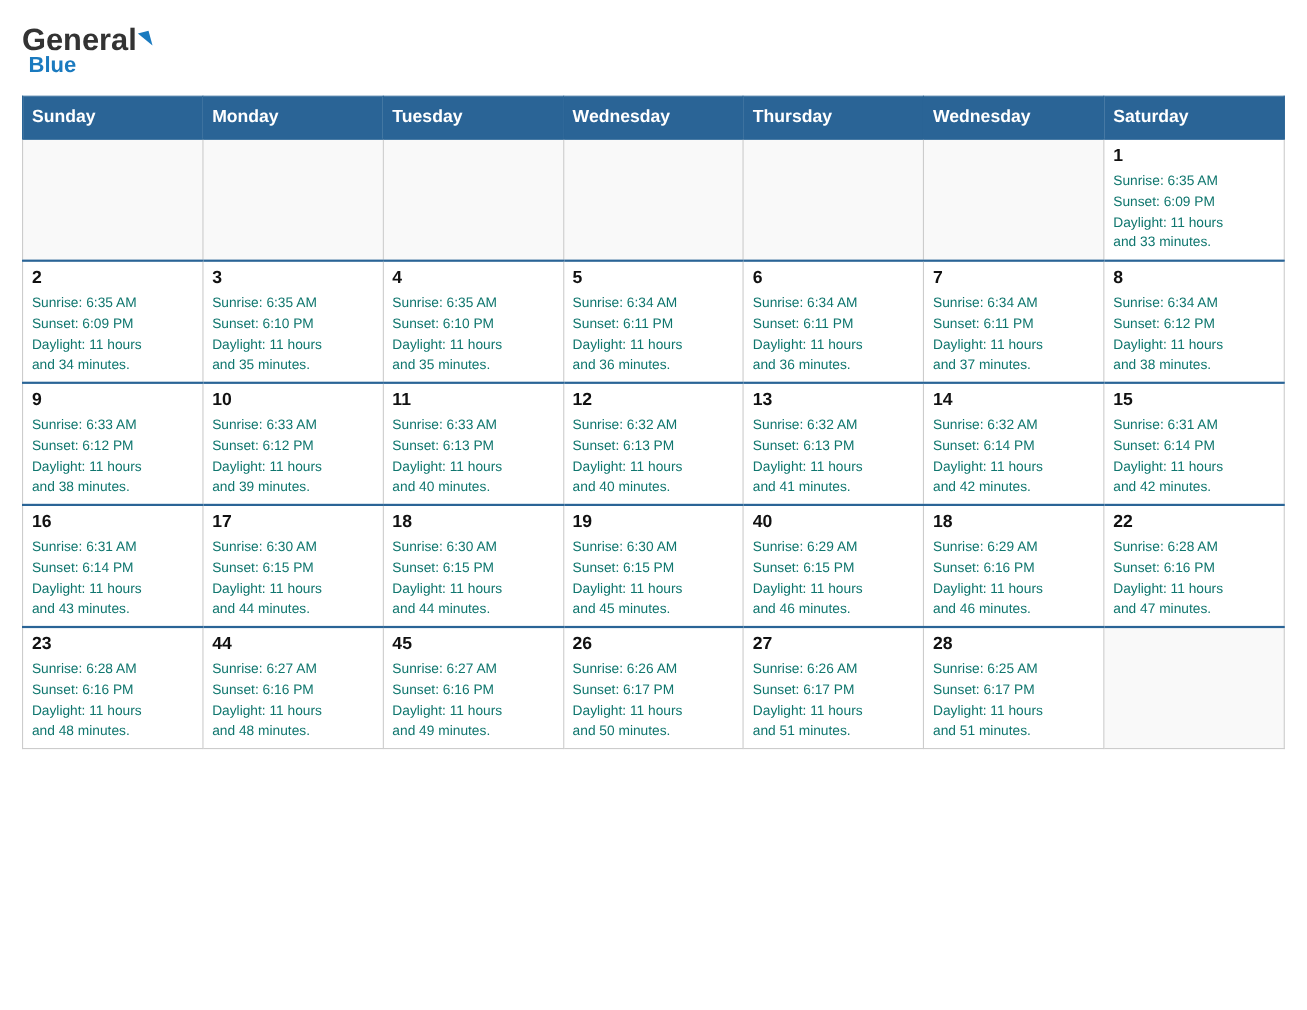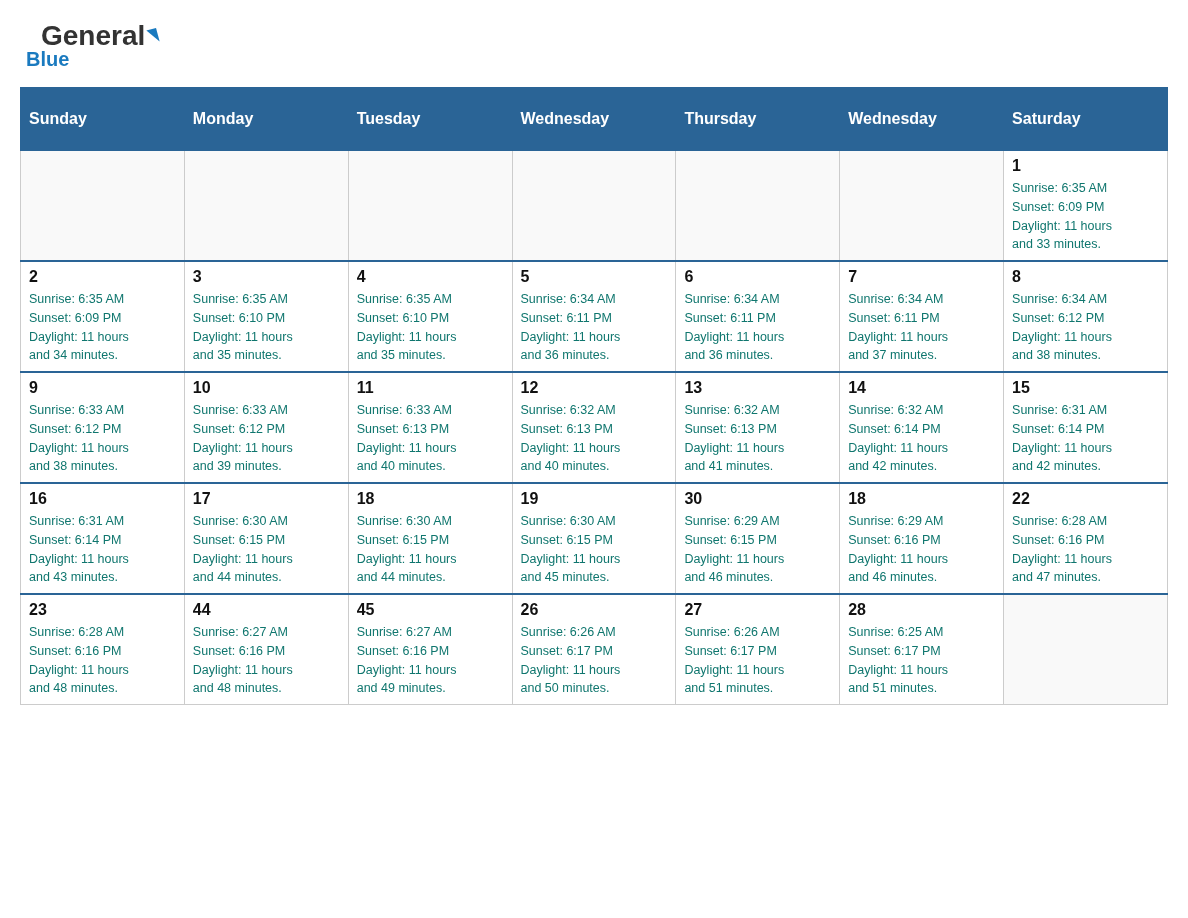--- a/index.html
+++ b/index.html
@@ -37,21 +37,21 @@
     }
     .calendar {
       width: 100%;
       border-collapse: collapse;
     }
     .calendar thead tr th {
       background: #2a6496;
       color: #fff;
       font-size: 16px;
       font-weight: bold;
-      padding: 22px 8px;
+      padding: 10px 8px;
       text-align: left;
       border: 1px solid #2a6496;
     }
     .calendar tbody tr td {
       border: 1px solid #ccc;
       vertical-align: top;
       padding: 6px 8px;
       width: calc(100%/7);
       min-height: 100px;
       font-size: 13px;
@@ -74,21 +74,21 @@
     }
     .row-divider td {
       border-top: 2px solid #2a6496 !important;
     }
   </style>
 </head>
 <body>
 
 <div class="header">
   <div class="logo">
-    <div style="display:flex;align-items:center;margin-left:21px;">
+    <div style="display:flex;align-items:center;">
       <span style="font-size:28px;font-weight:bold;color:#333;">General</span>
       <span style="display:inline-block;margin-left:3px;width:0;height:0;border-left:10px solid transparent;border-right:0px solid transparent;border-top:14px solid #1a7abf;vertical-align:middle;transform:rotate(-15deg);"></span>
     </div>
     <span style="font-size:20px;font-weight:bold;color:#1a7abf;margin-left:6px;margin-top:-4px;">Blue</span>
   </div>
   <div class="title-block">
     <h1></h1>
     <h2></h2>
   </div>
 </div>
@@ -189,21 +189,21 @@
         </td>
         <td>
           <div class="day-number">18</div>
           <div class="day-info">Sunrise: 6:30 AM<br>Sunset: 6:15 PM<br>Daylight: 11 hours<br>and 44 minutes.</div>
         </td>
         <td>
           <div class="day-number">19</div>
           <div class="day-info">Sunrise: 6:30 AM<br>Sunset: 6:15 PM<br>Daylight: 11 hours<br>and 45 minutes.</div>
         </td>
         <td>
-          <div class="day-number">30</div>
+          <div class="day-number">40</div>
           <div class="day-info">Sunrise: 6:29 AM<br>Sunset: 6:15 PM<br>Daylight: 11 hours<br>and 46 minutes.</div>
         </td>
         <td>
           <div class="day-number">18</div>
           <div class="day-info">Sunrise: 6:29 AM<br>Sunset: 6:16 PM<br>Daylight: 11 hours<br>and 46 minutes.</div>
         </td>
         <td>
           <div class="day-number">22</div>
           <div class="day-info">Sunrise: 6:28 AM<br>Sunset: 6:16 PM<br>Daylight: 11 hours<br>and 47 minutes.</div>
         </td>

